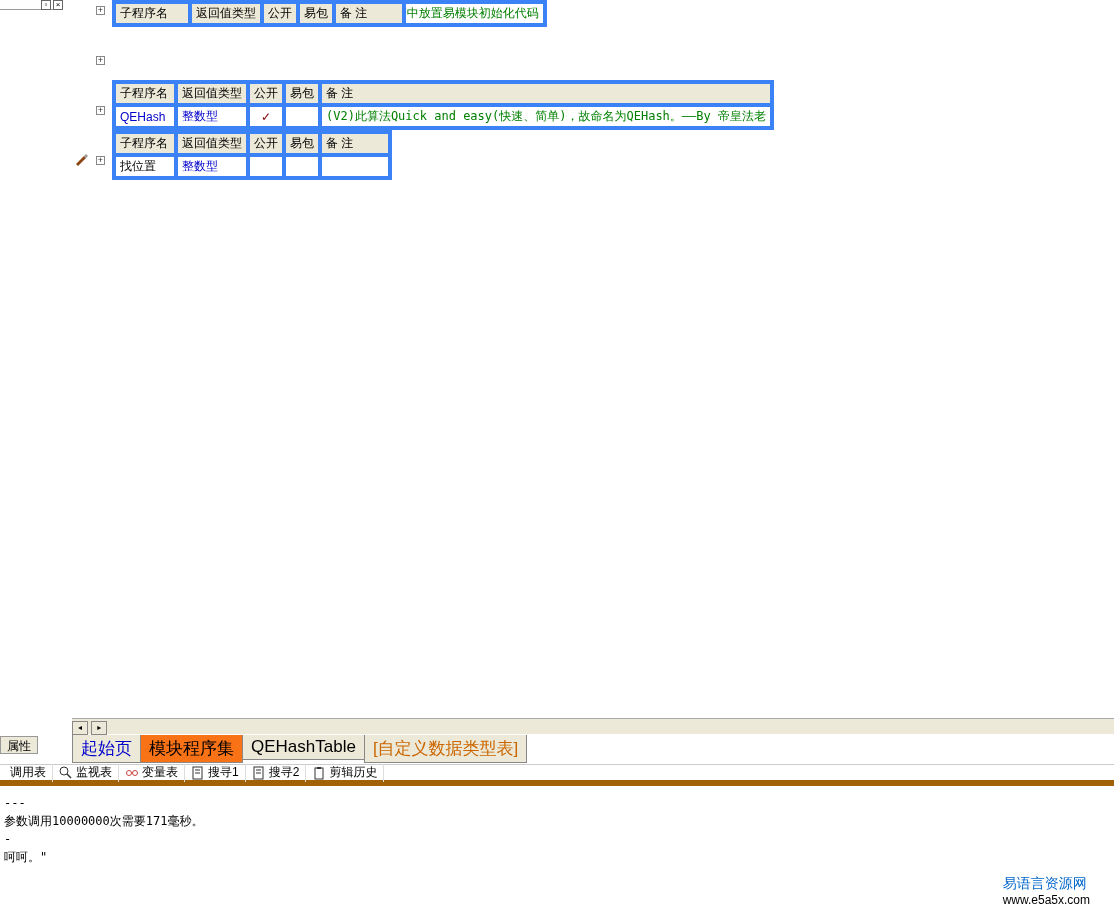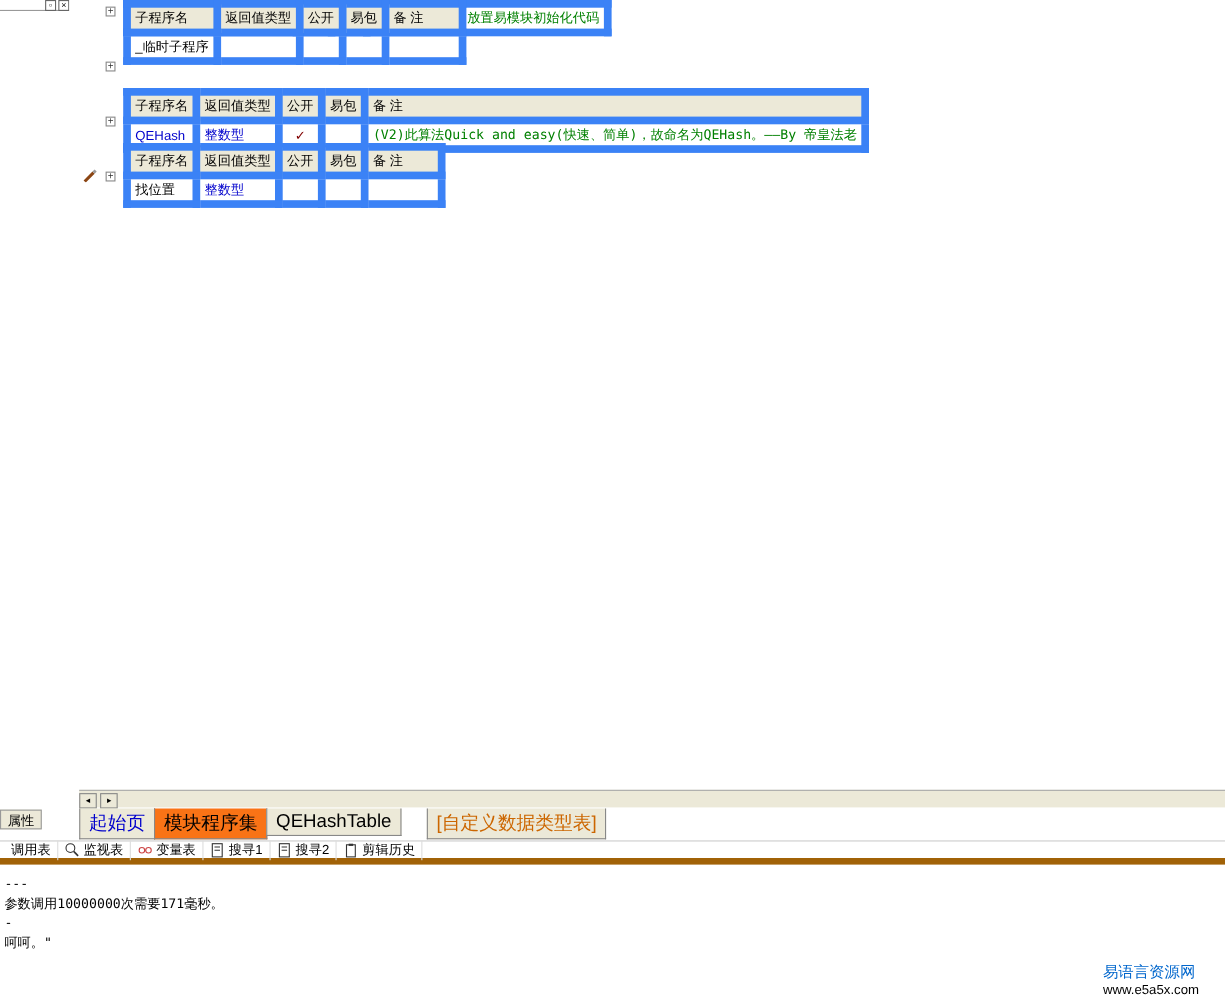--- a/index.html
+++ b/index.html
@@ -12,36 +12,36 @@
 .sidebar-controls span { width: 10px; height: 10px; border: 1px solid #666; font-size: 8px; line-height: 8px; text-align: center; cursor: pointer; }
 
 .editor-area { position: absolute; left: 72px; top: 0; right: 0; height: 718px; background: #fff; overflow: auto; }
 
 .gutter { position: absolute; left: 63px; top: 0; width: 9px; height: 718px; background: #fff; }
 .pencil-icon { position: absolute; left: 72px; top: 152px; width: 14px; height: 14px; }
 
 .expand-btn { position: absolute; width: 9px; height: 9px; border: 1px solid #888; font-size: 9px; line-height: 7px; text-align: center; cursor: pointer; color: #333; background: #fff; }
 
 .code-table { border-collapse: collapse; position: absolute; }
-.code-table th, .code-table td { border: 7px solid #3b82f6; padding: 1px 4px; font-size: 12px; height: 19px; text-align: left; white-space: nowrap; }
+.code-table th, .code-table td { border: 4px solid #3b82f6; padding: 1px 4px; font-size: 12px; height: 19px; text-align: left; white-space: nowrap; }
 .code-table th { background: #ece9d8; font-weight: normal; }
 .blue-text { color: #0000cc; }
 .green-text { color: #008000; font-family: "SimSun", monospace; }
 .check-mark { color: #800000; text-align: center !important; }
 
 .hscroll { position: absolute; left: 72px; bottom: 0; right: 0; height: 16px; background: #ece9d8; border-top: 1px solid #aaa; }
 .hscroll-btn { width: 16px; height: 14px; background: #ece9d8; border: 1px solid #888; display: inline-block; font-size: 8px; text-align: center; line-height: 12px; cursor: pointer; }
 
 .prop-label { position: absolute; left: 0; top: 736px; height: 18px; padding: 1px 6px; background: #ece9d8; border: 1px solid #999; font-size: 12px; }
 
 .tab-strip { position: absolute; left: 72px; top: 735px; height: 20px; display: flex; align-items: flex-start; }
 .tab { padding: 2px 8px; border: 1px solid #888; border-top: none; background: #ece9d8; font-size: 17px; cursor: pointer; margin-right: -1px; position: relative; }
 .tab.active { background: #f97316; font-weight: normal; }
 .tab-blue { color: #0000cc; }
-.tab-orange { color: #cc6600; margin-left: 24px; }
+.tab-orange { color: #cc6600; }
 .tab::before { content: ""; position: absolute; left: -3px; bottom: 0; width: 6px; height: 100%; }
 
 .toolbar2 { position: absolute; left: 0; top: 764px; right: 0; height: 22px; border-top: 1px solid #ccc; border-bottom: 6px solid #a16207; background: #fff; display: flex; align-items: center; padding: 0 4px; }
 .tb-item { display: flex; align-items: center; padding: 0 6px; cursor: pointer; height: 18px; font-size: 12px; border-right: 1px solid #ddd; }
 .tb-icon { width: 14px; height: 14px; margin-right: 3px; display: inline-flex; align-items: center; justify-content: center; }
 
 .output-area { position: absolute; left: 0; top: 788px; right: 0; bottom: 0; padding: 6px 4px; font-size: 12px; line-height: 18px; font-family: SimSun, monospace; }
 
 .watermark { position: absolute; right: 24px; bottom: 8px; }
 .watermark .line1 { color: #0066cc; font-size: 14px; font-family: SimSun; }
@@ -87,27 +87,20 @@
     <div class="expand-btn" style="left:24px; top:56px;">+</div>
     <table class="code-table" style="left:40px; top:30;">
       <tbody>
           <tr>
         <th style="width:76px">子程序名</th>
         <th class="col-type">返回值类型</th>
         <th class="col-pub">公开</th>
         <th class="col-pkg">易包</th>
         <th class="col-remark-s">备 注</th>
       </tr>
-      <tr>
-        <td>_临时子程序</td>
-        <td class="blue-text"></td>
-        <td></td>
-        <td></td>
-        <td></td>
-      </tr>
     </tbody>
       </table>
 
     <div class="expand-btn" style="left:24px; top:106px;">+</div>
     <table class="code-table" style="left:40px; top:80px;">
       <tbody>
           <tr>
         <th class="col-name">子程序名</th>
         <th class="col-type">返回值类型</th>
         <th class="col-pub">公开</th>

